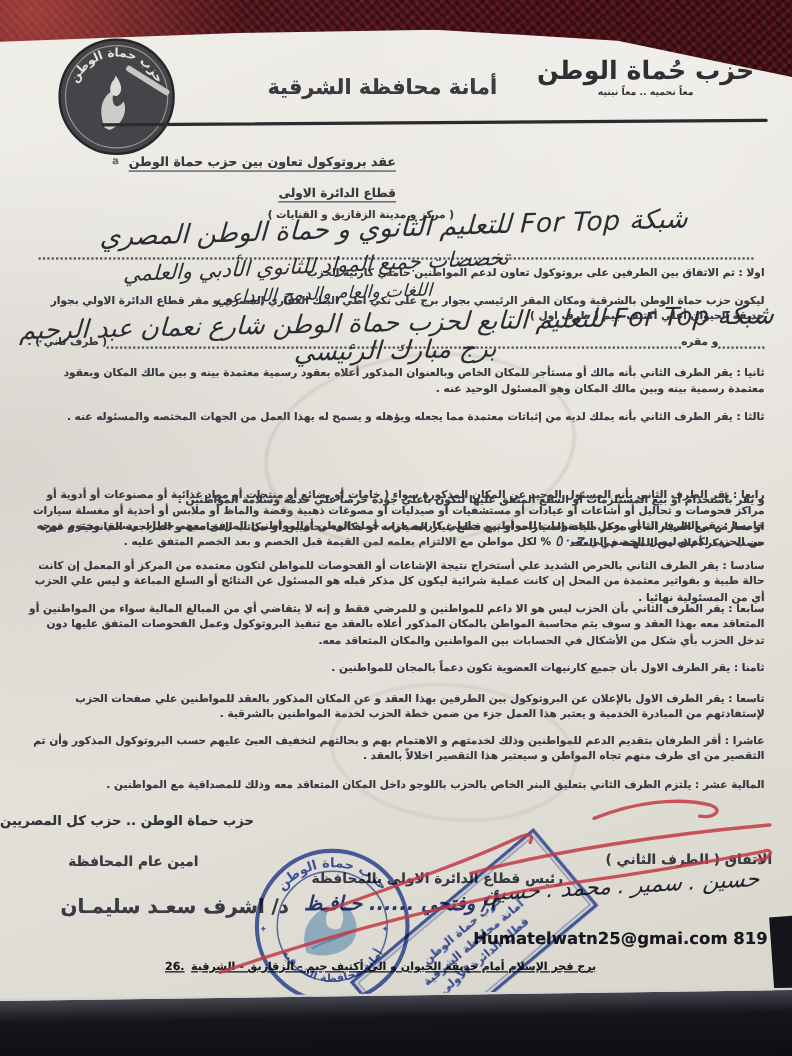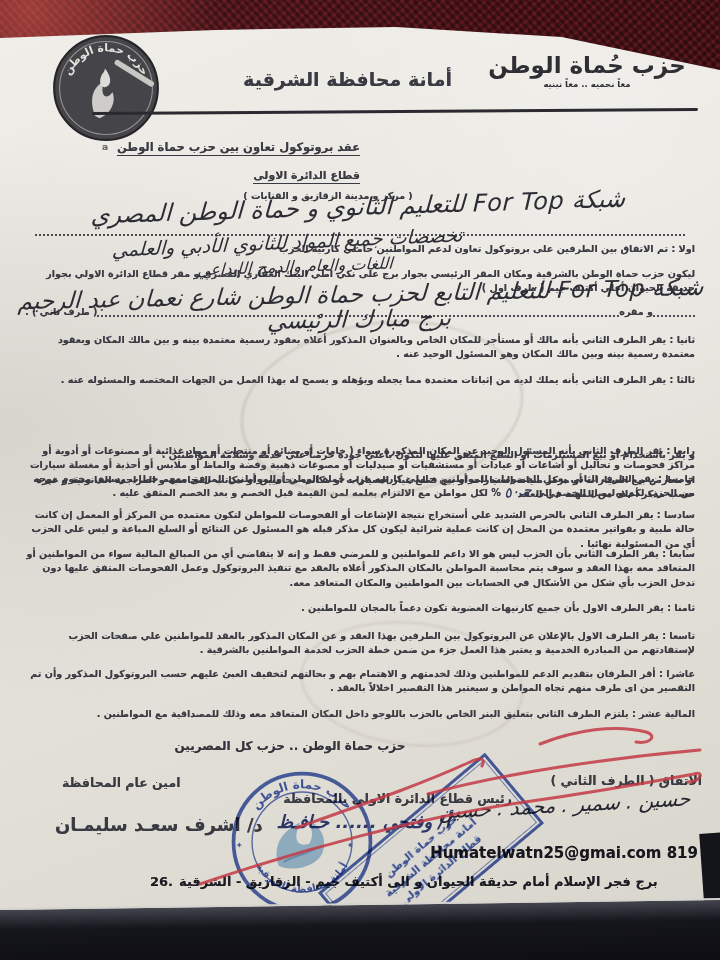--- a/index.html
+++ b/index.html
@@ -55,34 +55,34 @@
   .fill-line .d2{flex:1;}
   .fill-line span{position:static;}
   .hw-inline{display:inline-block;position:static;font-style:italic;font-weight:400;
     color:#323a5e;font-size:14px;transform:rotate(-8deg);line-height:0;}
 
   
   .c0{top:220px;} .c1{top:245px;} .c2{top:311px;} .c3{top:351px;} .c4{top:374px;margin-top:48px;}
   .c5{top:426px;} .c6{top:450px;} .c7{top:486px;} .c8{top:525px;} .c9{top:579px;}
   .c10{top:607px;} .c11{top:645px;} .c12{top:685px;}
 
-  .slogan{top:717px;left:0;width:580px;text-align:center;font-size:12px;color:#33333b;}
+  .slogan{top:717px;left:0;width:580px;text-align:left;font-size:12px;color:#33333b;}
 
   
   .role-second{top:751px;right:18px;font-size:12.5px;}
   .role-head{top:753px;right:208px;font-size:12.5px;z-index:2;margin-top:16px;}
   .role-sec{top:753px;left:62px;font-size:12.5px;}
   .sig-right{top:772px;right:20px;width:270px;font-size:20px;transform:rotate(-3deg) skewX(-8deg);
              color:#23242e;text-align:center;z-index:6;}
   .sig-center{top:789px;right:270px;font-size:18px;font-style:italic;color:#2b3566;z-index:2;font-weight:bold;}
   .name-left{top:792px;left:55px;font-size:18px;}
 
   
   .email-row{top:822px;left:398px;width:300px;direction:ltr;text-align:right;font-size:15px;color:#17171d;z-index:6;}
-  .address-row{top:852px;left:150px;width:556px;display:flex;direction:ltr;gap:6px;font-size:13px;color:#1b1b22;z-index:6;}
+  .address-row{top:852px;left:150px;width:556px;display:flex;direction:ltr;gap:6px;font-size:10px;color:#1b1b22;z-index:6;text-decoration:underline;}
   .address-row span{position:static;}
 
   
   .wm{border:2px solid rgba(150,145,133,.35);border-radius:50%;filter:blur(1.2px);z-index:1;}
   .wm1{left:240px;top:300px;width:280px;height:170px;transform:rotate(-8deg);}
   .wm2{left:300px;top:600px;width:220px;height:120px;transform:rotate(6deg);border-color:rgba(150,145,133,.25);}
 
   
   .stamp-round{left:228px;top:746px;width:148px;height:148px;z-index:8;mix-blend-mode:multiply;opacity:.93;}
   .stamp-rect{left:322px;top:790px;width:212px;height:86px;transform:rotate(-40deg);z-index:9;

